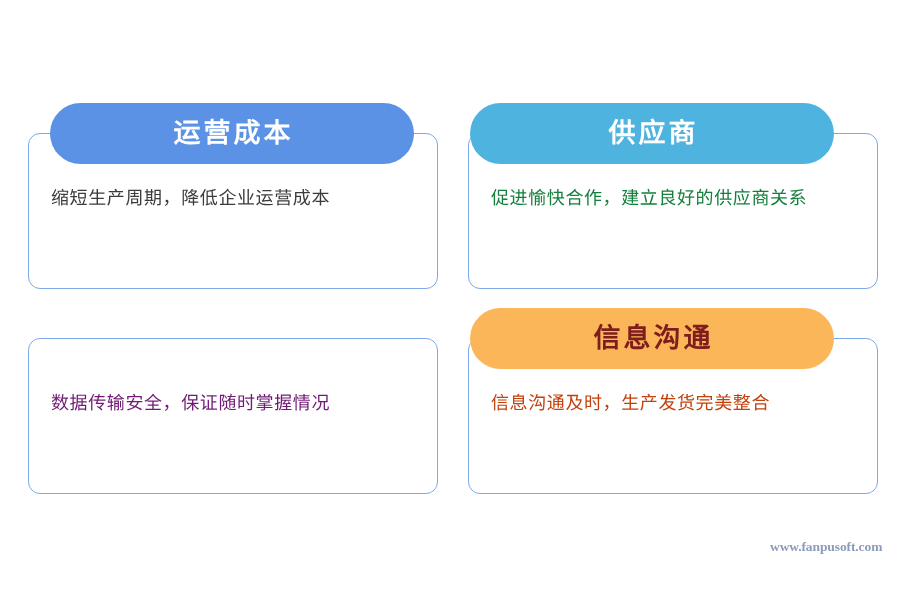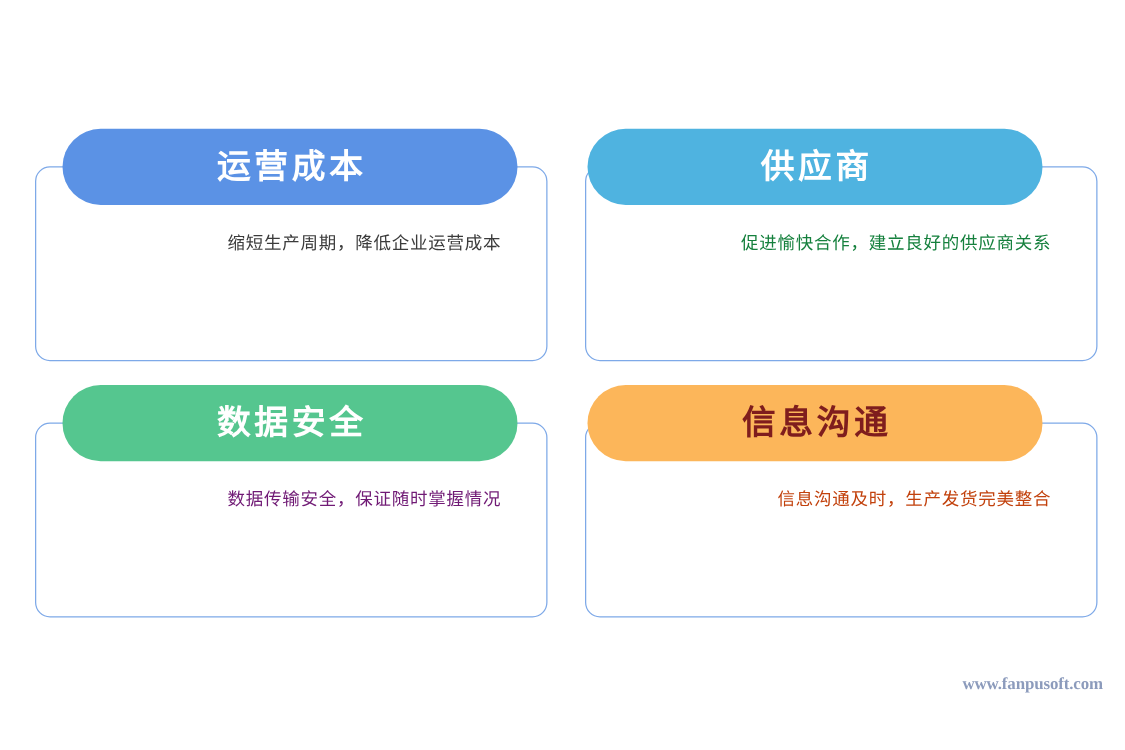--- a/index.html
+++ b/index.html
@@ -64,25 +64,24 @@
   }
 
   
   .card-body {
     position: absolute;
     box-sizing: border-box;
     width: 350px;
     left: 22px;
     top: 48px;
     color: #3B3B3B;
-    font-size: 14px;
+    font-size: 18px;
     line-height: 1.78;
     letter-spacing: 0.6px;
     word-break: break-all;
-    text-align: right;
   }
 
   
   #logo {
     position: absolute;
     left: 768px;
     top: 536px;
     width: 124px;
     height: 56px;
     display: flex;
@@ -133,23 +132,20 @@
   <div class="card col-right row-top" style="border-color: rgb(126, 169, 232);">
     <div class="card-body" style="color: #15803d;">促进愉快合作，建立良好的供应商关系</div>
   </div>
   <div class="pill col-right row-top" id="pill-1" style="background: rgb(79, 179, 224);">
     <span class="pill-title" id="title-1" style="color: rgb(255, 255, 255);">供应商</span>
   </div>
 
   <div class="card col-left row-bottom" style="border-color: rgb(126, 169, 232);">
     <div class="card-body" style="color: #701a75;">数据传输安全，保证随时掌握情况</div>
   </div>
-  <div class="pill col-left row-bottom" id="pill-2" style="background: rgb(85, 198, 143);">
-    <span class="pill-title" id="title-2" style="color: rgb(255, 255, 255);">数据安全</span>
-  </div>
 
   <div class="card col-right row-bottom" style="border-color: rgb(126, 169, 232);">
     <div class="card-body" style="color: #c2410c;">信息沟通及时，生产发货完美整合</div>
   </div>
   <div class="pill col-right row-bottom" id="pill-3" style="background: rgb(252, 182, 90);">
     <span class="pill-title" id="title-3" style="color: #7f1d1d;">信息沟通</span>
   </div>
 
   <div id="logo">
     <div class="logo-url">www.fanpusoft.com</div>

